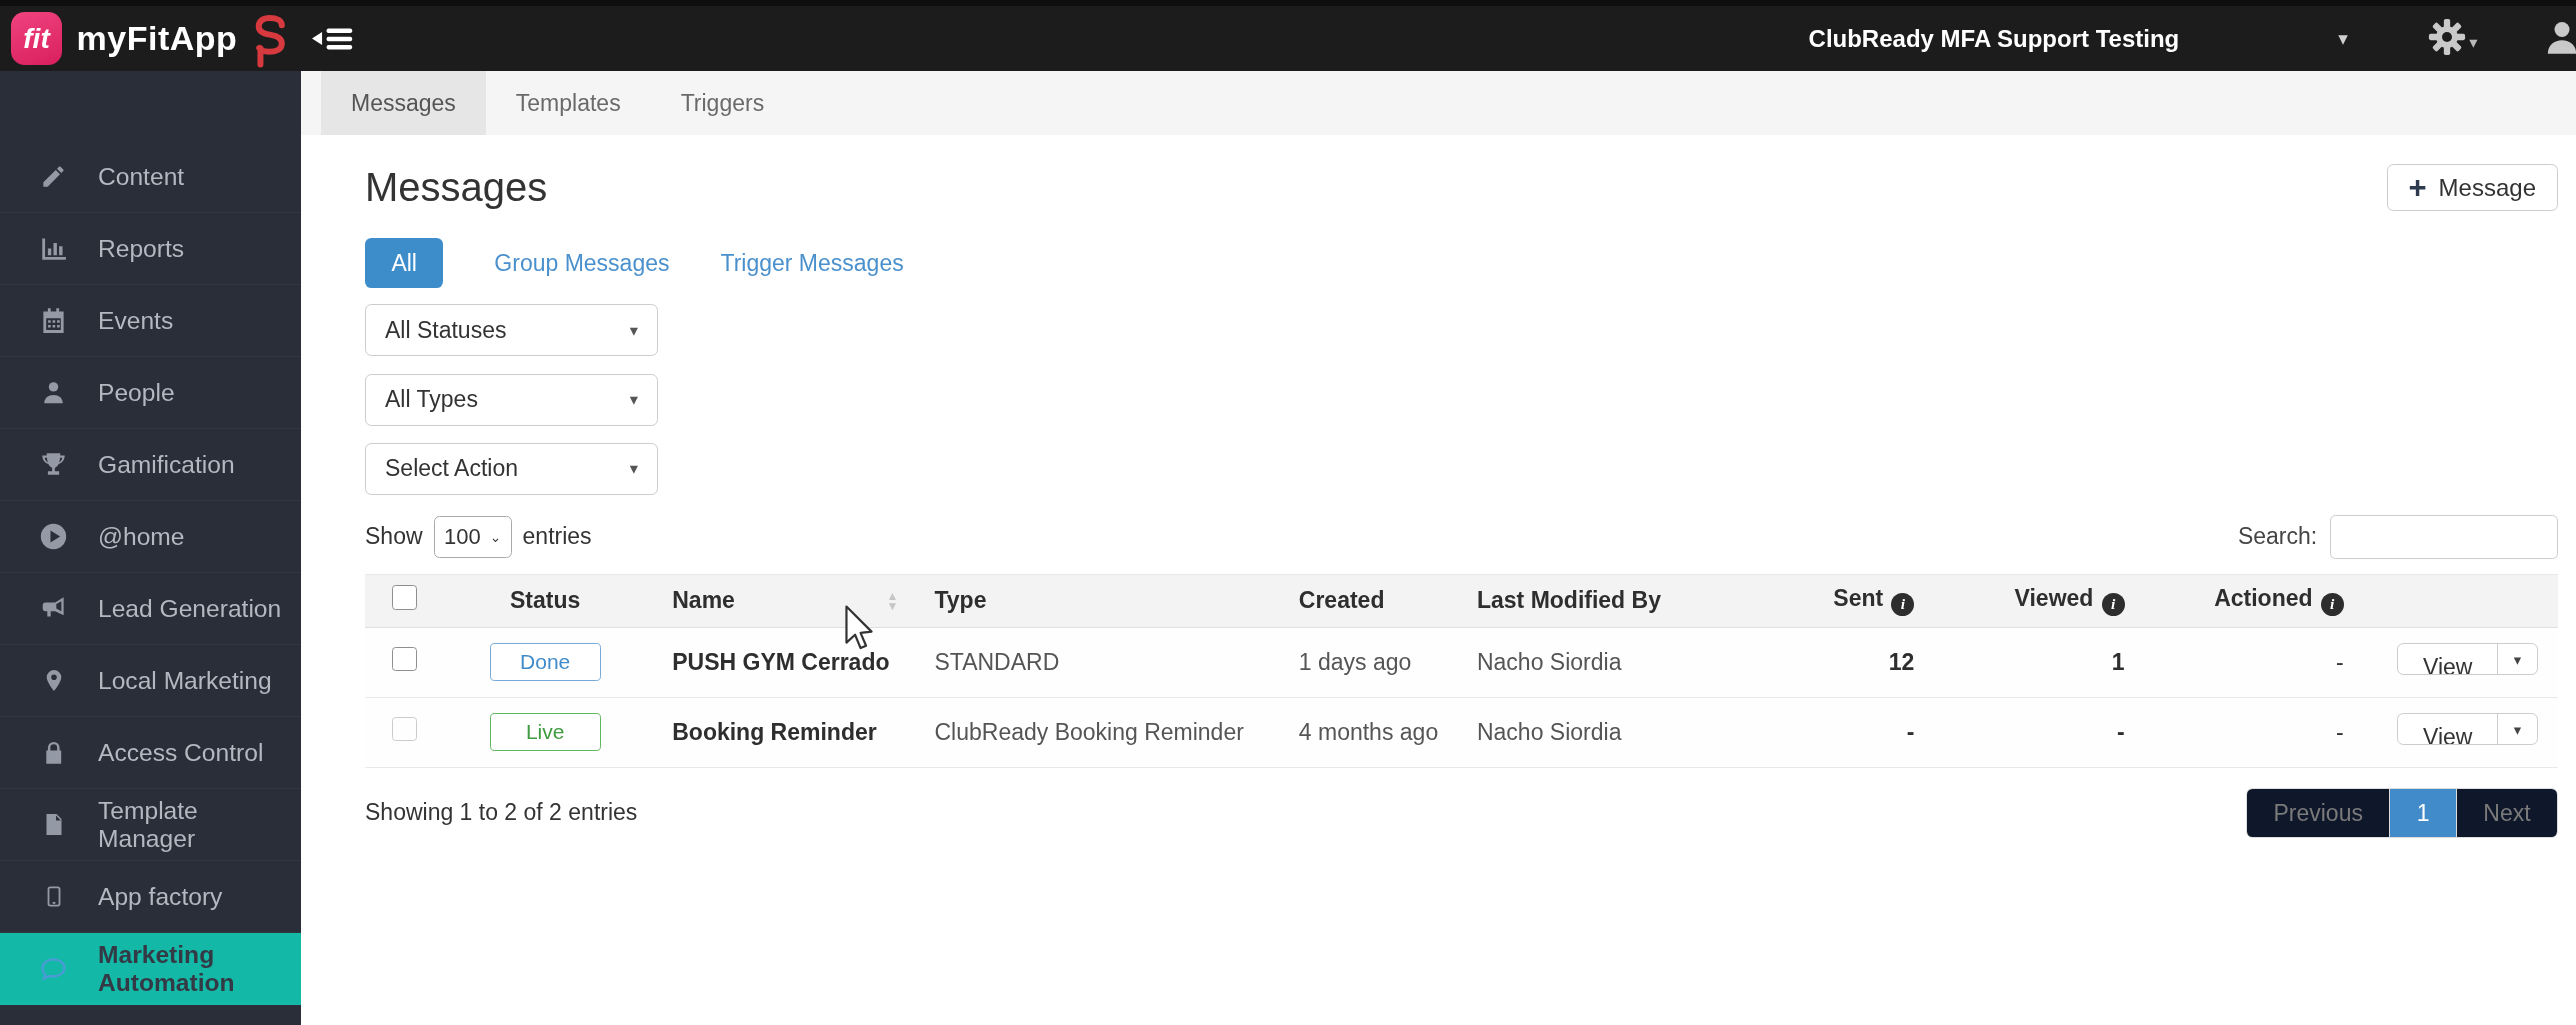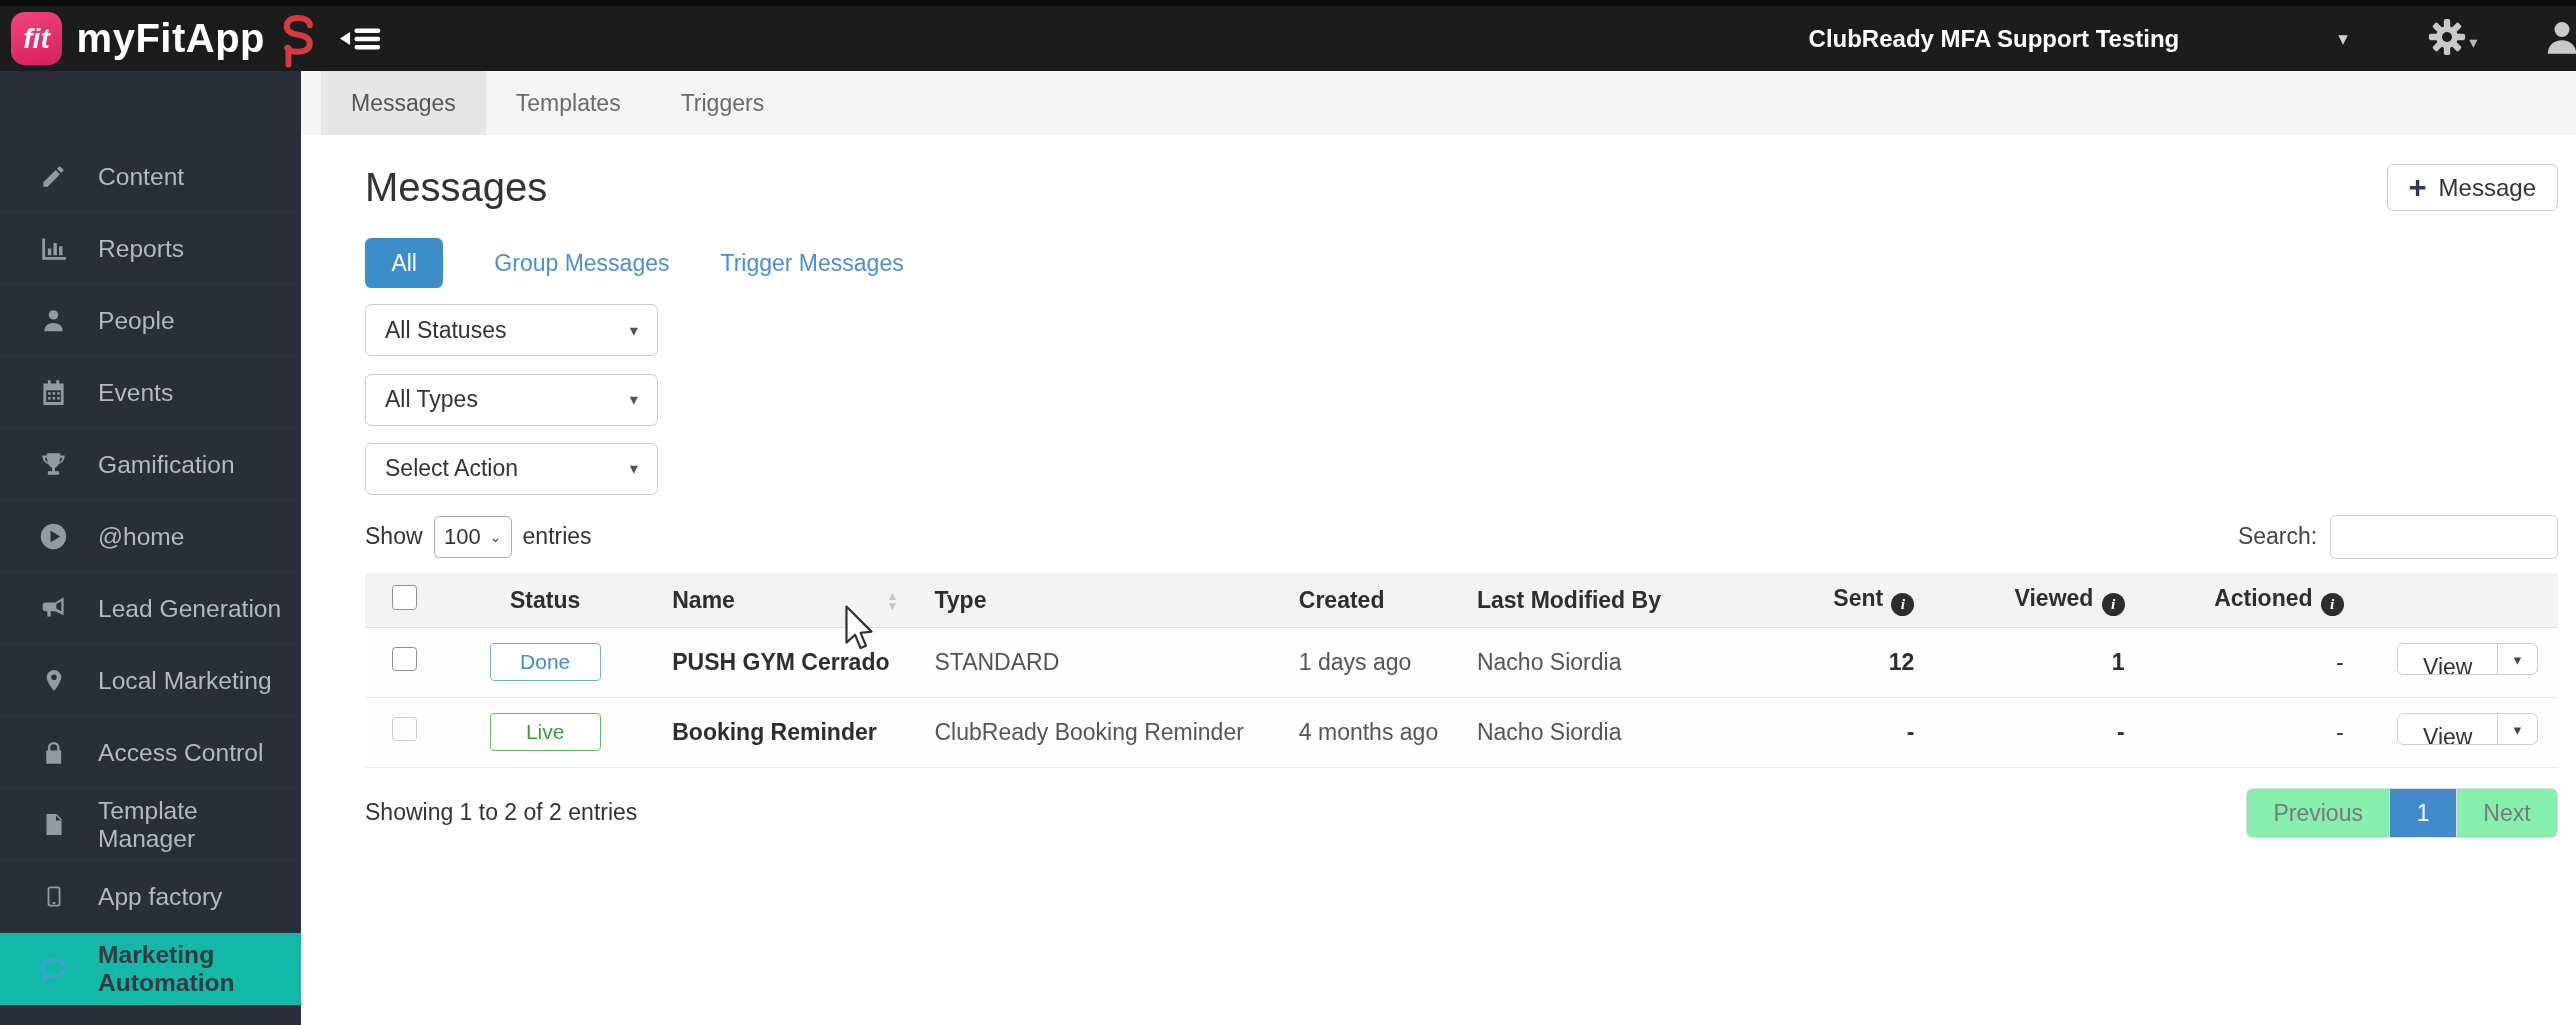--- a/index.html
+++ b/index.html
@@ -13,21 +13,21 @@
   .topbar {
     height:71px; background:#1c1c1c; border-top:6.4px solid #0e0e0e;
     display:flex; align-items:center; color:#fff; position:relative; z-index:5;
   }
   .fit-logo {
     width:51px; height:53px; margin-left:11px; border-radius:13.7px;
     background:linear-gradient(160deg,#f0437f,#d91f5e);
     display:flex; align-items:center; justify-content:center;
     color:#fff; font-size:28px; font-weight:bold; font-style:italic;
   }
-  .brand { font-size:40px; font-weight:bold; margin-left:14.6px; letter-spacing:0.5px; }
+  .brand { font-size:34px; font-weight:bold; margin-left:14.6px; letter-spacing:0.5px; }
   .cr-logo { margin-left:12.8px; margin-top:9px; }
   .collapse-btn { margin-left:24px; display:flex; align-items:center; cursor:pointer; }
   .top-right { margin-left:auto; display:flex; align-items:center; margin-right:9px; }
   .account-name { font-size:24px; font-weight:bold; }
   .account-caret { color:#cfcfcf; font-size:19px; margin-left:159px; }
   .gear-wrap { display:flex; align-items:flex-start; margin-left:80px; }
   .gear-caret { color:#b9b9b9; font-size:16.4px; margin-left:3.6px; margin-top:14.6px; }
   .person-wrap { margin-left:64px; margin-right:-14.6px; }
 
   
@@ -128,21 +128,21 @@
   }
   .badge.done { border:0.9px solid #74a9d8; color:#428bca; }
   .badge.live { border:0.9px solid #5cb85c; color:#3f9b3f; }
   .view-btn { display:inline-flex; border:0.9px solid #ccc; border-radius:6.4px; overflow:hidden; background:#fff; height:32px; cursor:pointer; }
   .view-main { padding:0 24.6px; line-height:47px; font-size:23px; color:#333; }
   .view-caret { width:40px; border-left:0.9px solid #ccc; display:flex; align-items:center; justify-content:center; color:#444; font-size:14.6px; }
   .actions-cell { text-align:right; padding-right:20px; }
 
   .footer-row { display:flex; align-items:center; margin-top:20px; font-size:23px; color:#333; }
   .pagination { margin-left:auto; display:flex; border:0.9px solid #ddd; border-radius:6.4px; overflow:hidden; }
-  .page-item { padding:0 26.4px; line-height:48px; font-size:23px; color:#7a7a7a; background:#86efac; cursor:pointer; }
+  .page-item { padding:0 26.4px; line-height:48px; font-size:23px; color:#7a7a7a; background:#0f172a; cursor:pointer; }
   .page-item + .page-item { border-left:0.9px solid #ddd; }
   .page-item.active { background:#428bca; color:#fff; }
 
   .cursor { position:absolute; left:840px; top:605px; z-index:20; pointer-events:none; }
 </style>
 </head>
 <body>
 
 <div class="topbar">
   <div class="fit-logo">
@@ -207,33 +207,33 @@
       <span class="si">
         <svg width="27" height="27" viewBox="0 0 24 24" fill="currentColor">
             <path d="M2 3h2.5v16.5H23V22H2V3zm5 9h3v6H7v-6zm5-5h3v11h-3V7zm5 3h3v8h-3v-8z"></path>
           </svg>
       </span>
       <span>Reports</span>
     </div>
     <div class="side-item">
       <span class="si">
         <svg width="27" height="27" viewBox="0 0 24 24" fill="currentColor">
+            <path d="M7 1h2.5v3.5H7V1zm7.5 0H17v3.5h-2.5V1zM3 4h18v19H3V4zm2.5 6v10.5h13V10h-13zm1.7 1.8h2.3v2.3H7.2v-2.3zm4 0h2.3v2.3h-2.3v-2.3zm4 0h2.3v2.3h-2.3v-2.3zm-8 4.2h2.3v2.3H7.2V16zm4 0h2.3v2.3h-2.3V16zm4 0h2.3v2.3h-2.3V16z"></path>
+          </svg>
+      </span>
+      <span>Events</span>
+    </div>
+    <div class="side-item">
+      <span class="si">
+        <svg width="27" height="27" viewBox="0 0 24 24" fill="currentColor">
             <circle cx="12" cy="7" r="4.2"></circle>
             <path d="M3.8 21.5c0-4.6 3.7-7.2 8.2-7.2s8.2 2.6 8.2 7.2H3.8z"></path>
           </svg>
       </span>
       <span>People</span>
-    </div>
-    <div class="side-item">
-      <span class="si">
-        <svg width="27" height="27" viewBox="0 0 24 24" fill="currentColor">
-            <path d="M7 1h2.5v3.5H7V1zm7.5 0H17v3.5h-2.5V1zM3 4h18v19H3V4zm2.5 6v10.5h13V10h-13zm1.7 1.8h2.3v2.3H7.2v-2.3zm4 0h2.3v2.3h-2.3v-2.3zm4 0h2.3v2.3h-2.3v-2.3zm-8 4.2h2.3v2.3H7.2V16zm4 0h2.3v2.3h-2.3V16zm4 0h2.3v2.3h-2.3V16z"></path>
-          </svg>
-      </span>
-      <span>Events</span>
     </div>
     <div class="side-item">
       <span class="si">
         <svg width="27" height="27" viewBox="0 0 24 24" fill="currentColor">
             <path d="M6 2h12v2h4c-.2 4-2.2 6.6-5.4 7.5A6.2 6.2 0 0113.2 15v3H17v3H7v-3h3.8v-3a6.2 6.2 0 01-3.4-3.5C4.2 10.6 2.2 8 2 4h4V2zm-1.8 4c.3 1.9 1.3 3.3 2.8 4A10 10 0 016.2 6H4.2zm15.6 0h-2a10 10 0 01-.8 4c1.5-.7 2.5-2.1 2.8-4z"></path>
           </svg>
       </span>
       <span>Gamification</span>
     </div>
     <div class="side-item">

